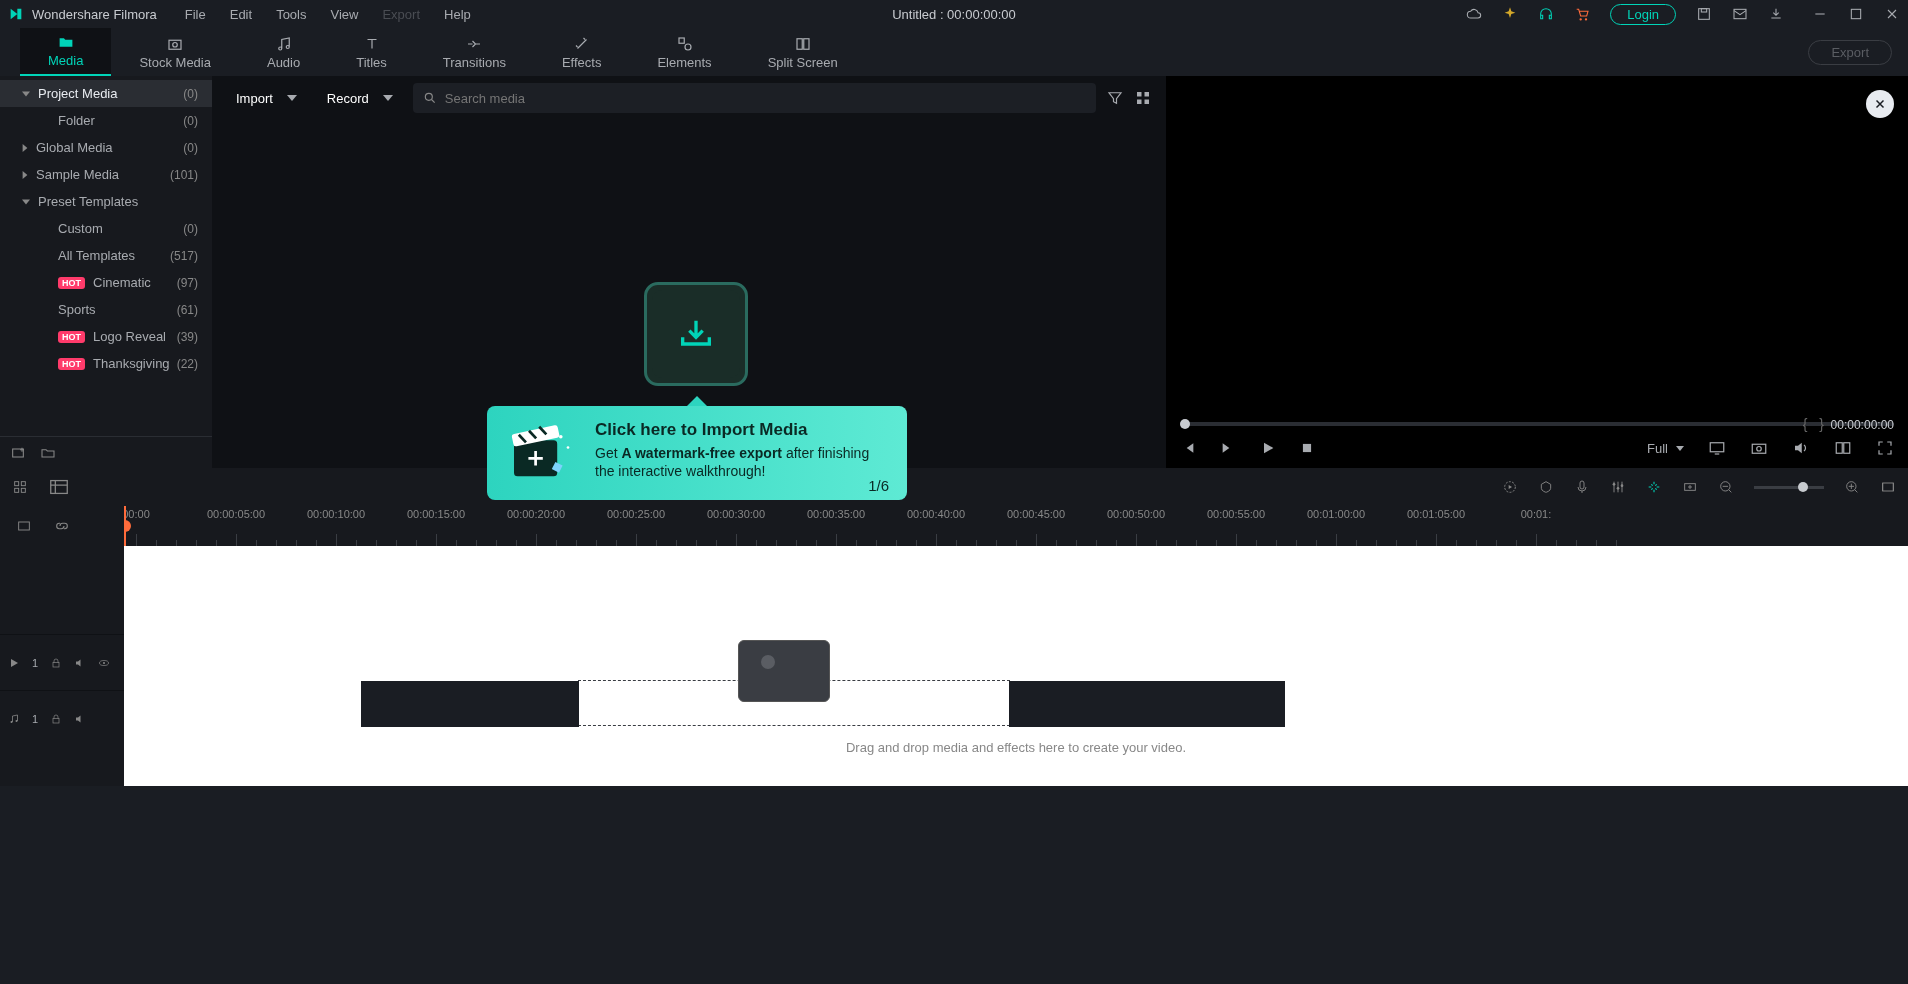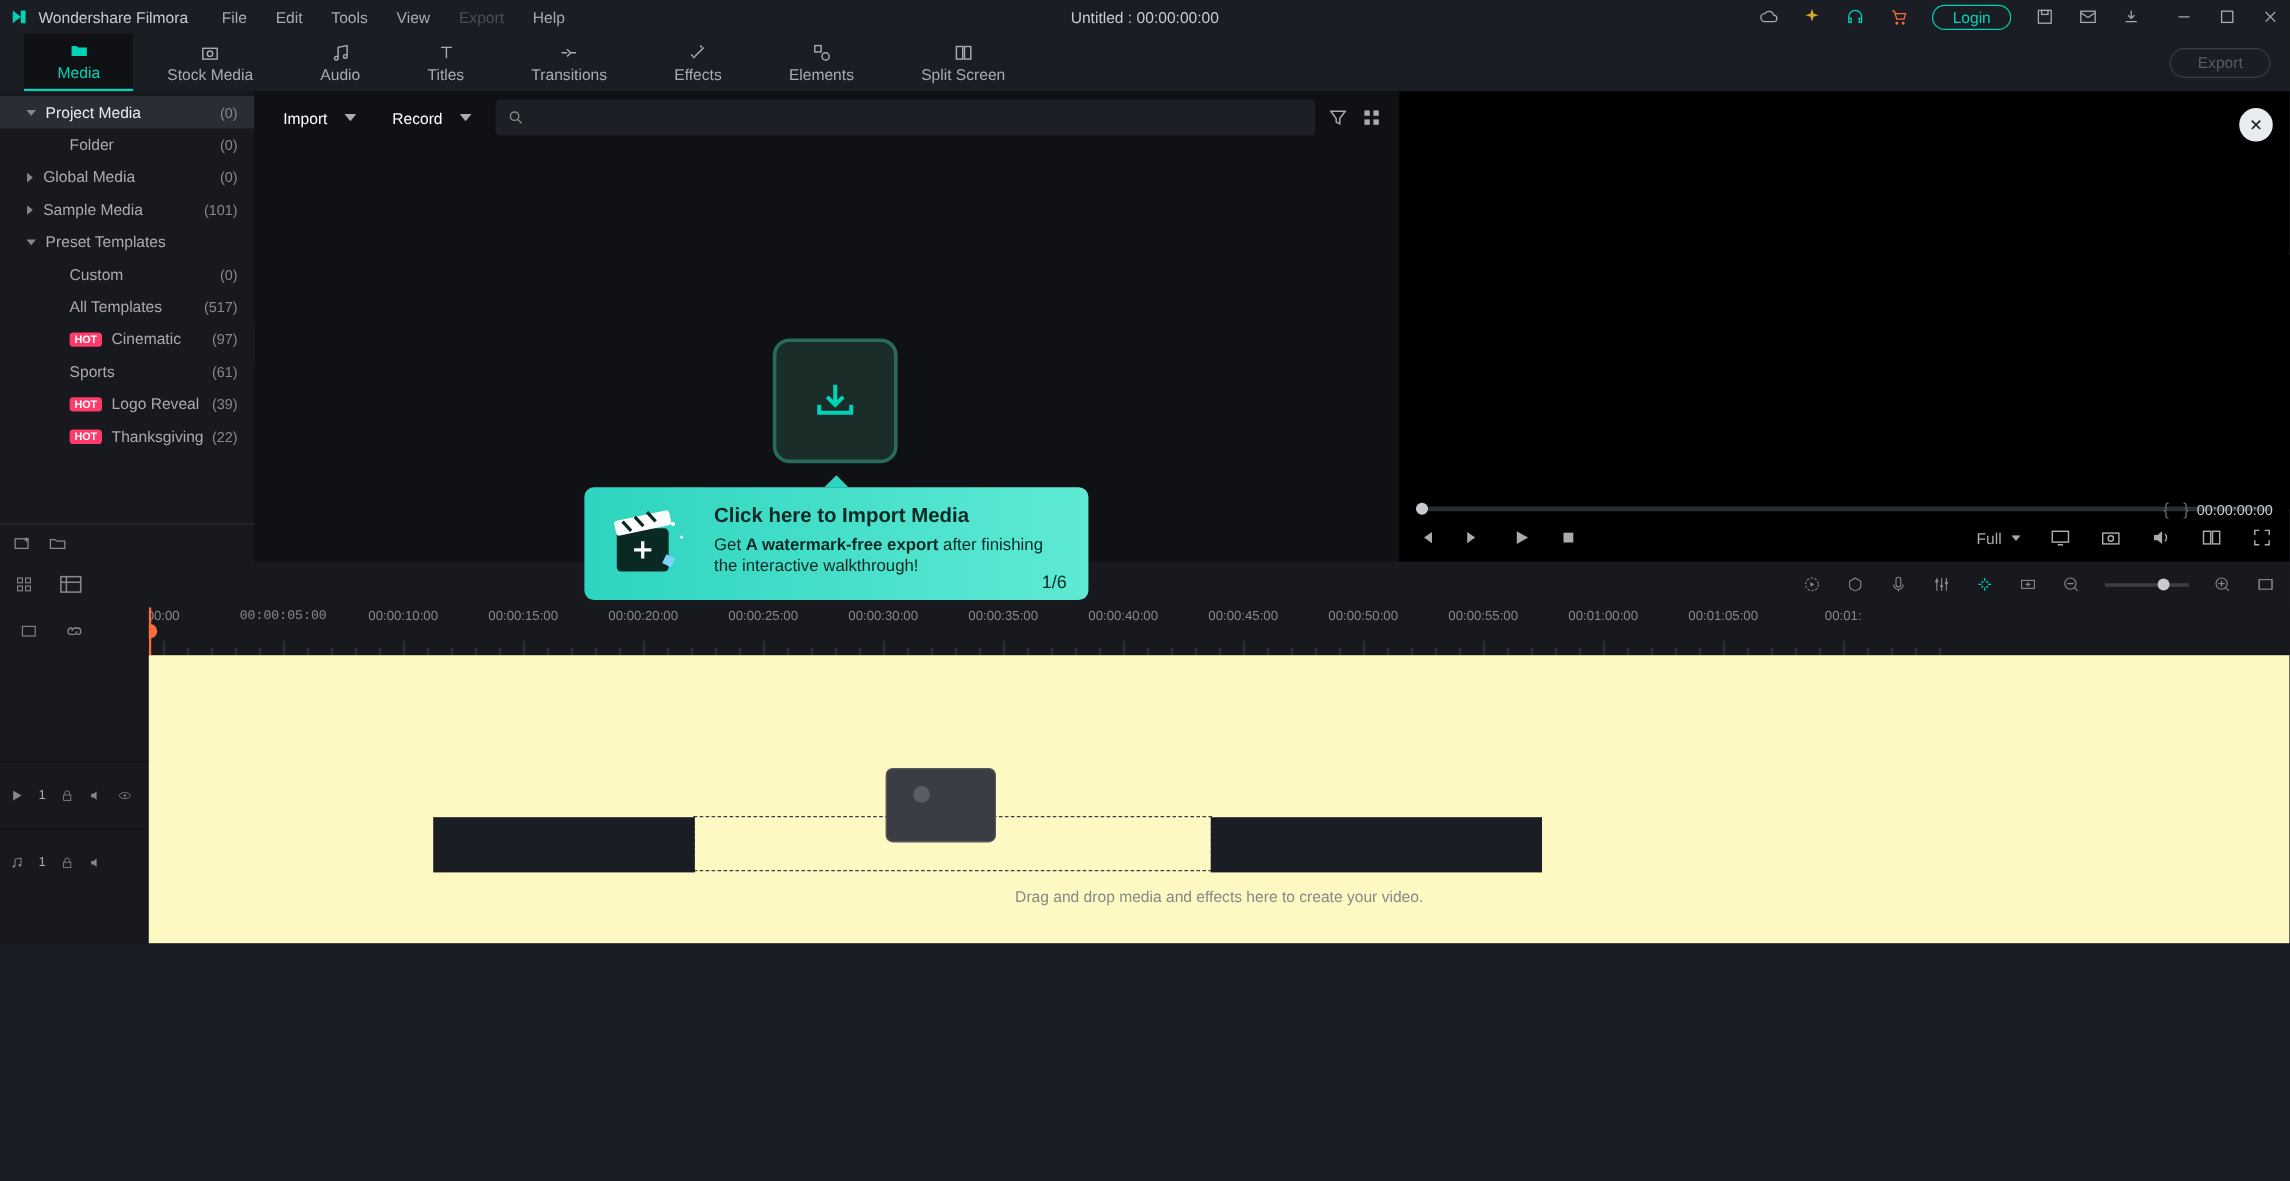--- a/index.html
+++ b/index.html
@@ -76,21 +76,21 @@
 .tl-ruler-labels span { position: absolute; font-size: 11px; color: #888; transform: translateX(-50%); }
 .tl-ticks { position: absolute; bottom: 0; left: 0; right: 0; height: 14px; }
 .tl-tick { position: absolute; bottom: 0; width: 1px; background: #3a3d43; }
 .tl-playhead { position: absolute; left: 0; top: 0; width: 2px; height: 530px; background: #ff6b3b; z-index: 5; }
 .tl-playhead::before { content: ''; position: absolute; top: 14px; left: -5px; width: 12px; height: 12px; background: #ff6b3b; border-radius: 50%; }
 
 .tl-tracks { display: flex; height: 240px; }
 .tl-track-heads { width: 124px; background: #17191e; }
 .track-head { height: 56px; display: flex; align-items: center; gap: 12px; padding-left: 8px; border-top: 1px solid #0f1115; }
 .track-head.spacer-head { height: 88px; border: none; }
-.tl-canvas { flex: 1; position: relative; background: #fef9c3; }
+.tl-canvas { flex: 1; position: relative; background: #ffffff; }
 .drop-zone { position: absolute; left: 454px; top: 134px; width: 432px; height: 46px; border: 1px dashed #3a3d43; }
 .drop-zone::before { content: ''; position: absolute; left: -218px; top: 0; width: 218px; height: 46px; background: #1a1d23; }
 .drop-zone::after { content: ''; position: absolute; right: -276px; top: 0; width: 276px; height: 46px; background: #1a1d23; }
 .drag-thumb { position: absolute; left: 614px; top: 94px; width: 92px; height: 62px; background: #3a3d43; border-radius: 6px; border: 1px solid #555; }
 .drag-thumb::before { content: ''; position: absolute; left: 22px; top: 14px; width: 14px; height: 14px; background: #5a5d63; border-radius: 50%; }
 .drop-text { position: absolute; left: 50%; top: 194px; transform: translateX(-50%); font-size: 13px; color: #888; }
 
 svg { display: block; }
 </style>
 </head>
@@ -326,20 +326,21 @@
         <span>Record</span>
         <svg width="10" height="6" viewBox="0 0 10 6">
             <path fill="#a8abb0" d="M0 0l5 6 5-6z"></path>
           </svg>
       </div>
       <div class="search-wrap">
         <svg width="14" height="14" viewBox="0 0 24 24">
             <circle cx="10" cy="10" r="6" fill="none" stroke="#888" stroke-width="2"></circle>
             <path stroke="#888" stroke-width="2" d="M15 15l5 5"></path>
           </svg>
+        <input placeholder="Search media" style="">
       </div>
       <svg class="tb-icon" viewBox="0 0 24 24">
           <path fill="none" stroke="#a8abb0" stroke-width="1.6" d="M4 5h16l-6 8v6l-4-2v-4z"></path>
         </svg>
       <svg class="tb-icon" viewBox="0 0 24 24">
           <rect x="4" y="4" width="6" height="6" fill="#a8abb0"></rect>
           <rect x="14" y="4" width="6" height="6" fill="#a8abb0"></rect>
           <rect x="4" y="14" width="6" height="6" fill="#a8abb0"></rect>
           <rect x="14" y="14" width="6" height="6" fill="#a8abb0"></rect>
         </svg>
@@ -488,21 +489,21 @@
           <rect x="4" y="6" width="16" height="12" fill="none" stroke="#888" stroke-width="1.4"></rect>
         </svg>
       <svg width="16" height="16" viewBox="0 0 24 24">
           <path fill="none" stroke="#888" stroke-width="1.6" d="M9 12a4 4 0 014-4h3a4 4 0 010 8h-1M15 12a4 4 0 01-4 4H8a4 4 0 010-8h1"></path>
         </svg>
     </div>
     <div class="tl-ruler">
       <div class="tl-playhead"></div>
       <div class="tl-ruler-labels" id="ruler-labels">
           <span style="left: 12px;">00:00</span>
-          <span style="left: 112px; font-family: Liberation Mono, monospace;">00:00:05:00</span>
+          <span style="left: 112px;">00:00:05:00</span>
           <span style="left: 212px;">00:00:10:00</span>
           <span style="left: 312px;">00:00:15:00</span>
           <span style="left: 412px;">00:00:20:00</span>
           <span style="left: 512px;">00:00:25:00</span>
           <span style="left: 612px;">00:00:30:00</span>
           <span style="left: 712px;">00:00:35:00</span>
           <span style="left: 812px;">00:00:40:00</span>
           <span style="left: 912px;">00:00:45:00</span>
           <span style="left: 1012px;">00:00:50:00</span>
           <span style="left: 1112px;">00:00:55:00</span>

